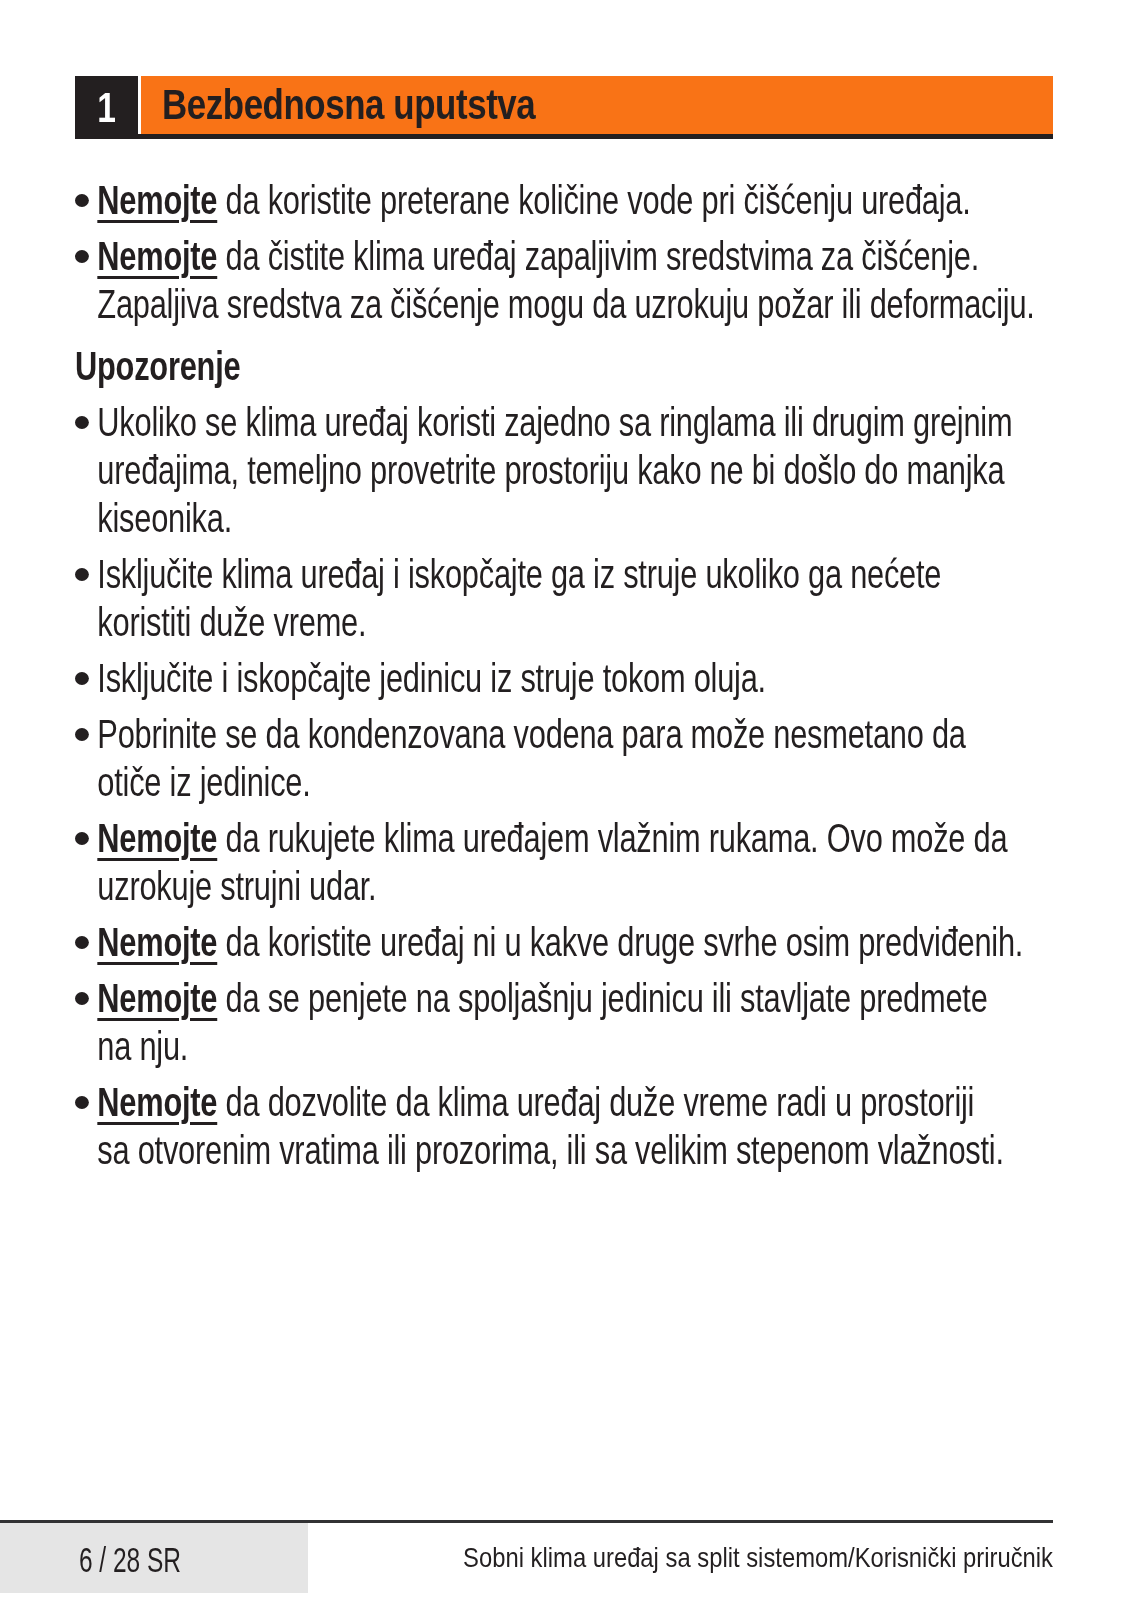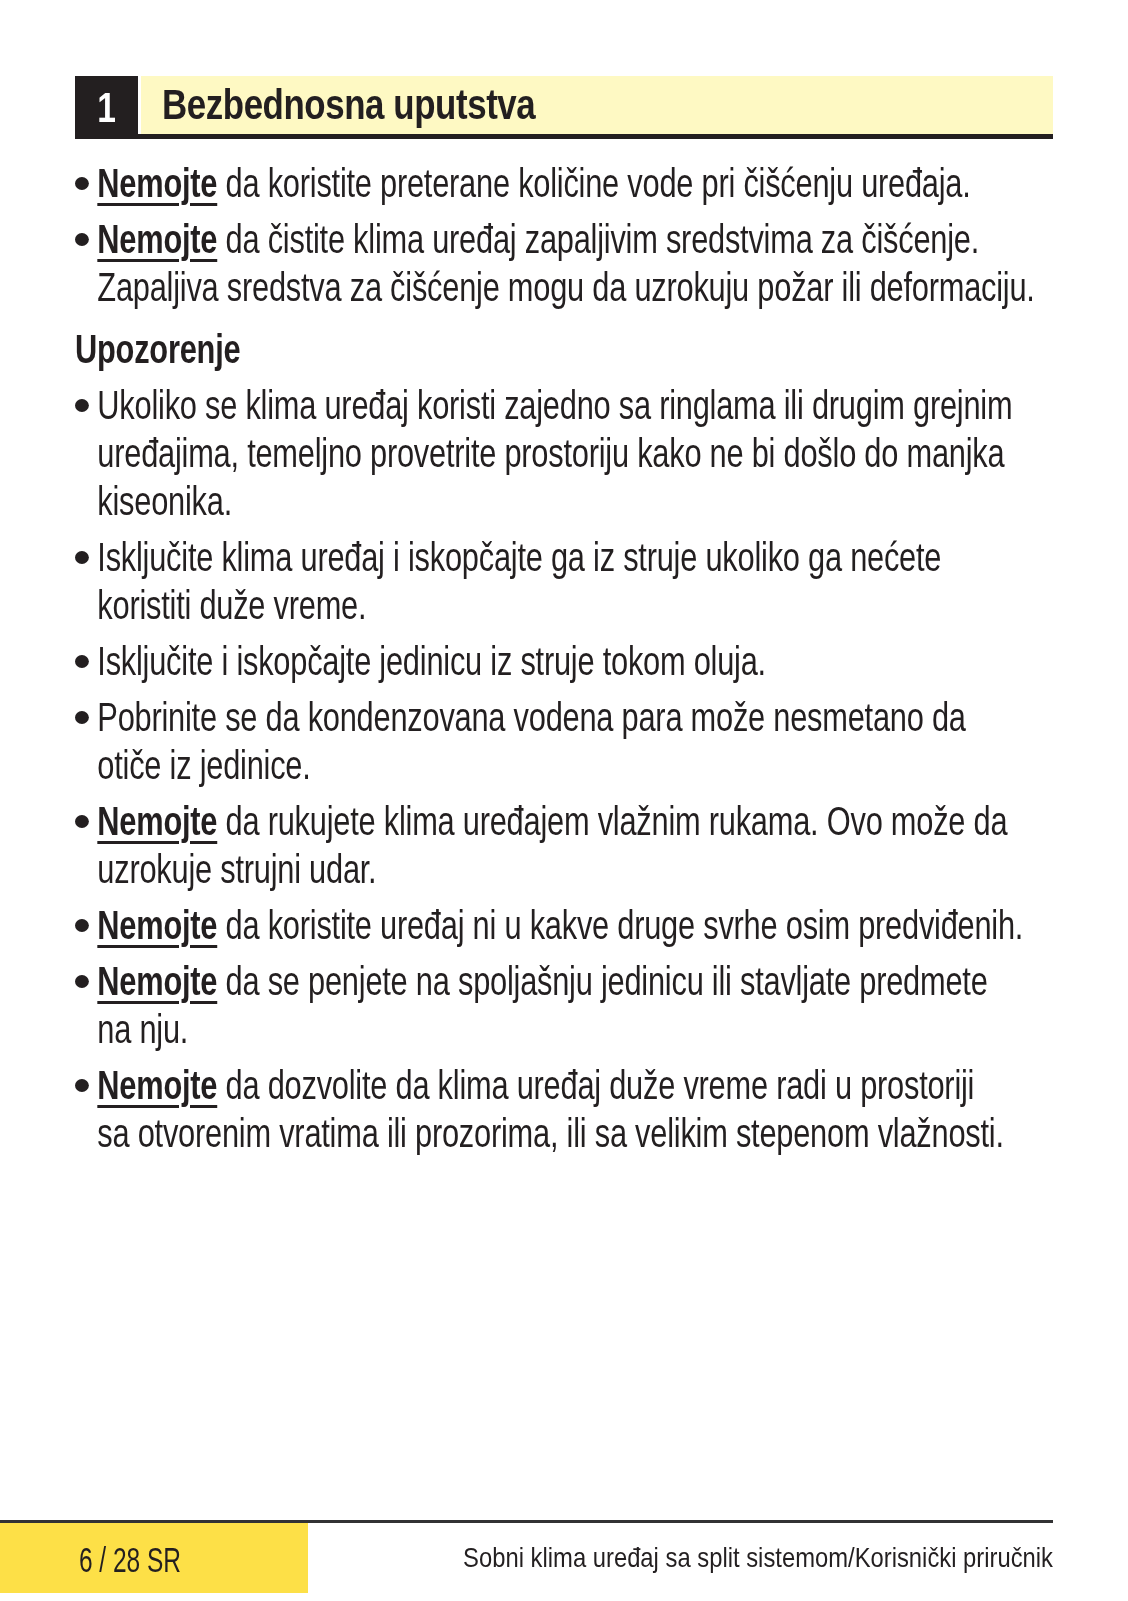--- a/index.html
+++ b/index.html
@@ -46,21 +46,21 @@
     font-weight: bold;
     transform: scaleX(0.8);
     line-height: 1;
   }
   .chapter-bar {
     position: absolute;
     left: 66px;
     top: 0;
     right: 0;
     height: 58px;
-    background: #fef9c3;
+    background: #f97316;
     display: flex;
     align-items: center;
     padding-left: 21px;
     box-sizing: border-box;
   }
   .chapter-title {
     font-size: 42px;
     font-weight: bold;
     white-space: nowrap;
     transform: scaleX(0.83);
@@ -73,21 +73,21 @@
     top: 58px;
     right: 0;
     height: 5px;
     background: #231f20;
   }
 
   
   .content {
     position: absolute;
     left: 75px;
-    top: 159px;
+    top: 176px;
     width: 978px;
   }
   .condense {
     width: 1270px;
     transform: scaleX(0.77);
     transform-origin: 0 0;
   }
   ul.safety-list {
     list-style: none;
     margin: 0;
@@ -136,21 +136,21 @@
     width: 1053px;
     height: 3px;
     background: #323234;
   }
   .footer-box {
     position: absolute;
     left: 0;
     top: 1523px;
     width: 308px;
     height: 70px;
-    background: #fde047;
+    background: #e5e5e5;
     display: flex;
     align-items: center;
     justify-content: center;
     padding-right: 48px;
     box-sizing: border-box;
   }
   .footer-page {
     font-size: 35px;
     transform: scaleX(0.7);
     white-space: nowrap;

